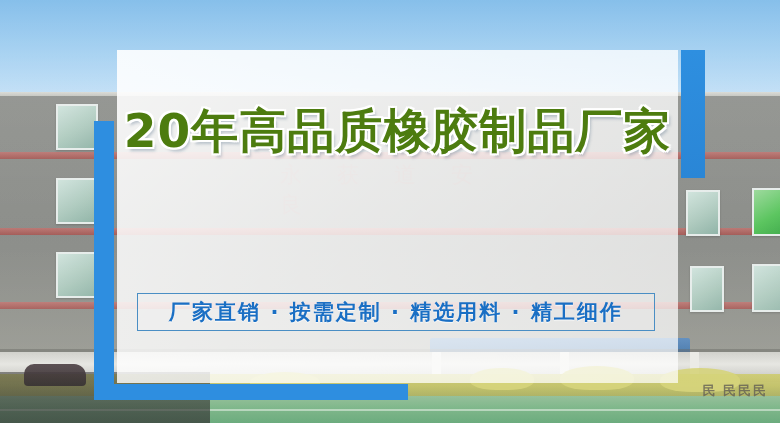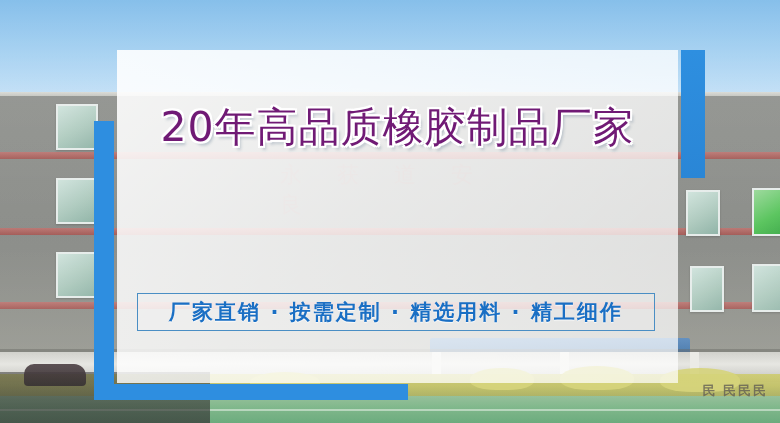--- a/index.html
+++ b/index.html
@@ -110,21 +110,21 @@
     background:#2e8ee0;
   }
   .bar-b{
     position:absolute;left:94px;top:384px;width:314px;height:16px;
     background:#2e8ee0;
   }
 
   
   .headline{
     position:absolute;left:117px;top:100px;width:561px;text-align:center;
-    font-size:41px;font-weight:normal;letter-spacing:1px;color:#701a75;
+    font-size:47px;font-weight:bold;letter-spacing:1px;color:#4d7c0f;
     font-family:"DejaVu Sans","Liberation Sans",sans-serif;
     text-shadow:
       2px 0 0 #fff,-2px 0 0 #fff,0 2px 0 #fff,0 -2px 0 #fff,
       2px 2px 0 #fff,-2px 2px 0 #fff,2px -2px 0 #fff,-2px -2px 0 #fff,
       3px 4px 3px rgba(60,90,120,.30);
     white-space:nowrap;
   }
   .subline{
     position:absolute;left:117px;top:199px;width:561px;text-align:center;
     font-size:32px;font-weight:bold;letter-spacing:3px;color:#1d1d1d;

